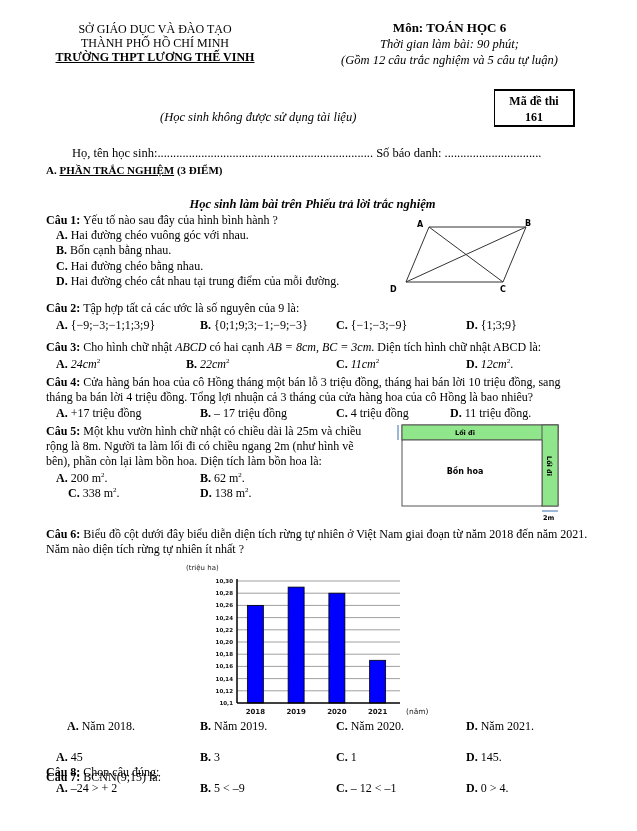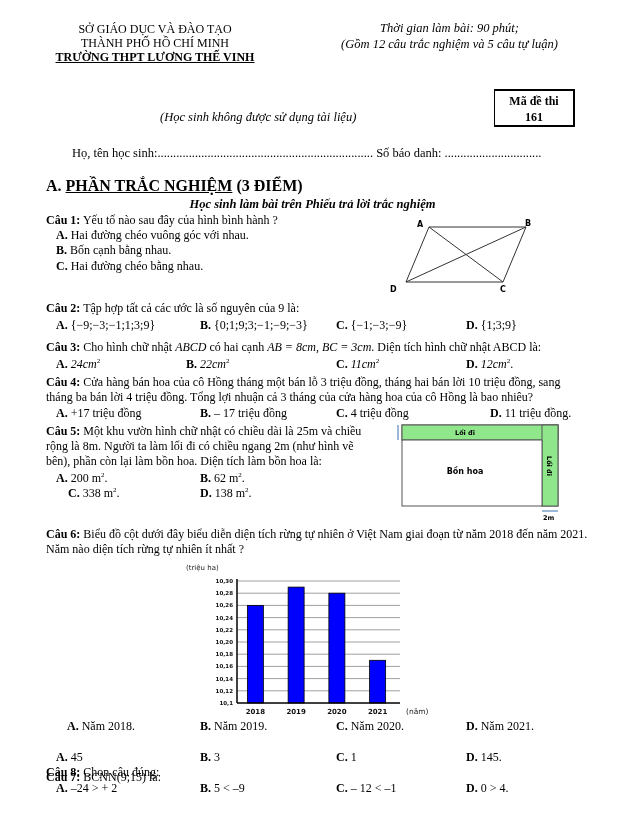--- a/index.html
+++ b/index.html
@@ -12,39 +12,40 @@
   .hdr-left { left: 40px; top: 22px; width: 230px; font-size: 12px; line-height: 14px; }
   .hdr-right { left: 262px; top: 20px; width: 375px; line-height: 16px; }
   .title { font-size: 14.5px; font-weight: bold; }
   .subject { font-size: 13px; font-weight: bold; }
   .timeline { font-size: 12.5px; font-style: italic; }
   .code-box { left: 494px; top: 89px; width: 81px; height: 38px; border: 2px solid #000;
               border-left-width: 1px; box-sizing: border-box; text-align: center; font-weight: bold;
               font-size: 12px; line-height: 16px; padding-top: 2px; }
   .note { left: 160px; top: 110px; font-size: 12.5px; font-style: italic; }
   .student { left: 72px; top: 146px; font-size: 12.5px; }
-  .sec-title { left: 46px; top: 177px; font-size: 16px; font-weight: bold; text-align: right; }
+  .sec-title { left: 46px; top: 164px; font-size: 11px; font-weight: bold; text-align: right; }
   .sheet-note { left: 0; width: 545px; top: 197px; font-size: 12.5px; font-weight: bold; font-style: italic; text-align: center; padding-left: 80px; box-sizing: border-box;}
   .q { font-size: 12px; line-height: 15.2px; }
   .q .lbl { font-weight: bold; }
   .opt { position: absolute; font-size: 12px; white-space: nowrap; }
   .opt .lbl { font-weight: bold; }
   sup { font-size: 7px; vertical-align: 5px; }
   .math { font-style: italic; }
 </style>
 </head>
 <body>
 
 <div class="abs hdr-left center">
   <div>SỞ GIÁO DỤC VÀ ĐÀO TẠO</div>
   <div>THÀNH PHỐ HỒ CHÍ MINH</div>
   <div class="b u">TRƯỜNG THPT LƯƠNG THẾ VINH</div>
 </div>
 
 <div class="abs hdr-right center">
+  <div class="subject">Môn: TOÁN HỌC 6</div>
   <div class="timeline">Thời gian làm bài: 90 phút;</div>
   <div class="timeline">(Gồm 12 câu trắc nghiệm và 5 câu tự luận)</div>
 </div>
 
 <div class="abs note">(Học sinh không được sử dụng tài liệu)</div>
 
 <div class="abs code-box">
   <div>Mã đề thi</div>
   <div>161</div>
 </div>
@@ -57,20 +58,21 @@
 <div class="abs sec-title">
   <span>A. </span><span class="u">PHẦN TRẮC NGHIỆM</span><span> (3 ĐIỂM)</span>
 </div>
 <div class="abs sheet-note">Học sinh làm bài trên Phiếu trả lời trắc nghiệm</div>
 
 <div class="abs q" style="left:46px; top:213px; width:340px;">
   <div><span class="lbl">Câu 1:</span><span> Yếu tố nào sau đây của hình bình hành ?</span></div>
   <div style="padding-left:10px;"><span class="lbl b">A.</span><span> Hai đường chéo vuông góc với nhau.</span></div>
   <div style="padding-left:10px;"><span class="lbl b">B.</span><span> Bốn cạnh bằng nhau.</span></div>
   <div style="padding-left:10px;"><span class="lbl b">C.</span><span> Hai đường chéo bằng nhau.</span></div>
+  <div style="padding-left:10px;"><span class="lbl b">D.</span><span> Hai đường chéo cắt nhau tại trung điểm của mỗi đường.</span></div>
 </div>
 
 <svg class="abs" style="left:385px; top:218px;" width="150" height="76">
   <g stroke="#333" stroke-width="1" fill="none">
     <line x1="44" y1="9" x2="141" y2="9"></line>
     <line x1="141" y1="9" x2="118" y2="64"></line>
     <line x1="118" y1="64" x2="21" y2="64"></line>
     <line x1="21" y1="64" x2="44" y2="9"></line>
     <line x1="44" y1="9" x2="118" y2="64"></line>
     <line x1="141" y1="9" x2="21" y2="64"></line>
@@ -98,21 +100,21 @@
 <div class="opt" style="left:186px; top:357px;"><span class="lbl">B.</span><span class="math"> 22cm</span><sup>2</sup></div>
 <div class="opt" style="left:336px; top:357px;"><span class="lbl">C.</span><span class="math"> 11cm</span><sup>2</sup></div>
 <div class="opt" style="left:466px; top:357px;"><span class="lbl">D.</span><span class="math"> 12cm</span><sup>2</sup><span>.</span></div>
 
 <div class="abs q" style="left:46px; top:375px; width:530px;">
   <span class="lbl">Câu 4:</span><span> Cửa hàng bán hoa của cô Hồng tháng một bán lỗ 3 triệu đồng, tháng hai bán lời 10 triệu đồng, sang tháng ba bán lời 4 triệu đồng. Tổng lợi nhuận cả 3 tháng của cửa hàng hoa của cô Hồng là bao nhiêu?</span>
 </div>
 <div class="opt" style="left:56px; top:406px;"><span class="lbl">A.</span><span> +17 triệu đồng</span></div>
 <div class="opt" style="left:200px; top:406px;"><span class="lbl">B.</span><span> – 17 triệu đồng</span></div>
 <div class="opt" style="left:336px; top:406px;"><span class="lbl">C.</span><span> 4 triệu đồng</span></div>
-<div class="opt" style="left:490px; top:406px;"><span class="lbl">D.</span><span> 11 triệu đồng.</span></div>
+<div class="opt" style="left:450px; top:406px;"><span class="lbl">D.</span><span> 11 triệu đồng.</span></div>
 
 <div class="abs q" style="left:46px; top:424px; width:322px;">
   <span class="lbl">Câu 5:</span><span> Một khu vườn hình chữ nhật có chiều dài là 25m và chiều rộng là 8m. Người ta làm lối đi có chiều ngang 2m (như hình vẽ bên), phần còn lại làm bồn hoa. Diện tích làm bồn hoa là:</span>
 </div>
 <div class="opt" style="left:56px; top:471px;"><span class="lbl">A.</span><span> 200 m</span><sup>2</sup><span>.</span></div>
 <div class="opt" style="left:200px; top:471px;"><span class="lbl">B.</span><span> 62 m</span><sup>2</sup><span>.</span></div>
 <div class="opt" style="left:68px; top:486px;"><span class="lbl">C.</span><span> 338 m</span><sup>2</sup><span>.</span></div>
 <div class="opt" style="left:200px; top:486px;"><span class="lbl">D.</span><span> 138 m</span><sup>2</sup><span>.</span></div>
 
 <svg class="abs" style="left:390px; top:418px;" width="180" height="108">

